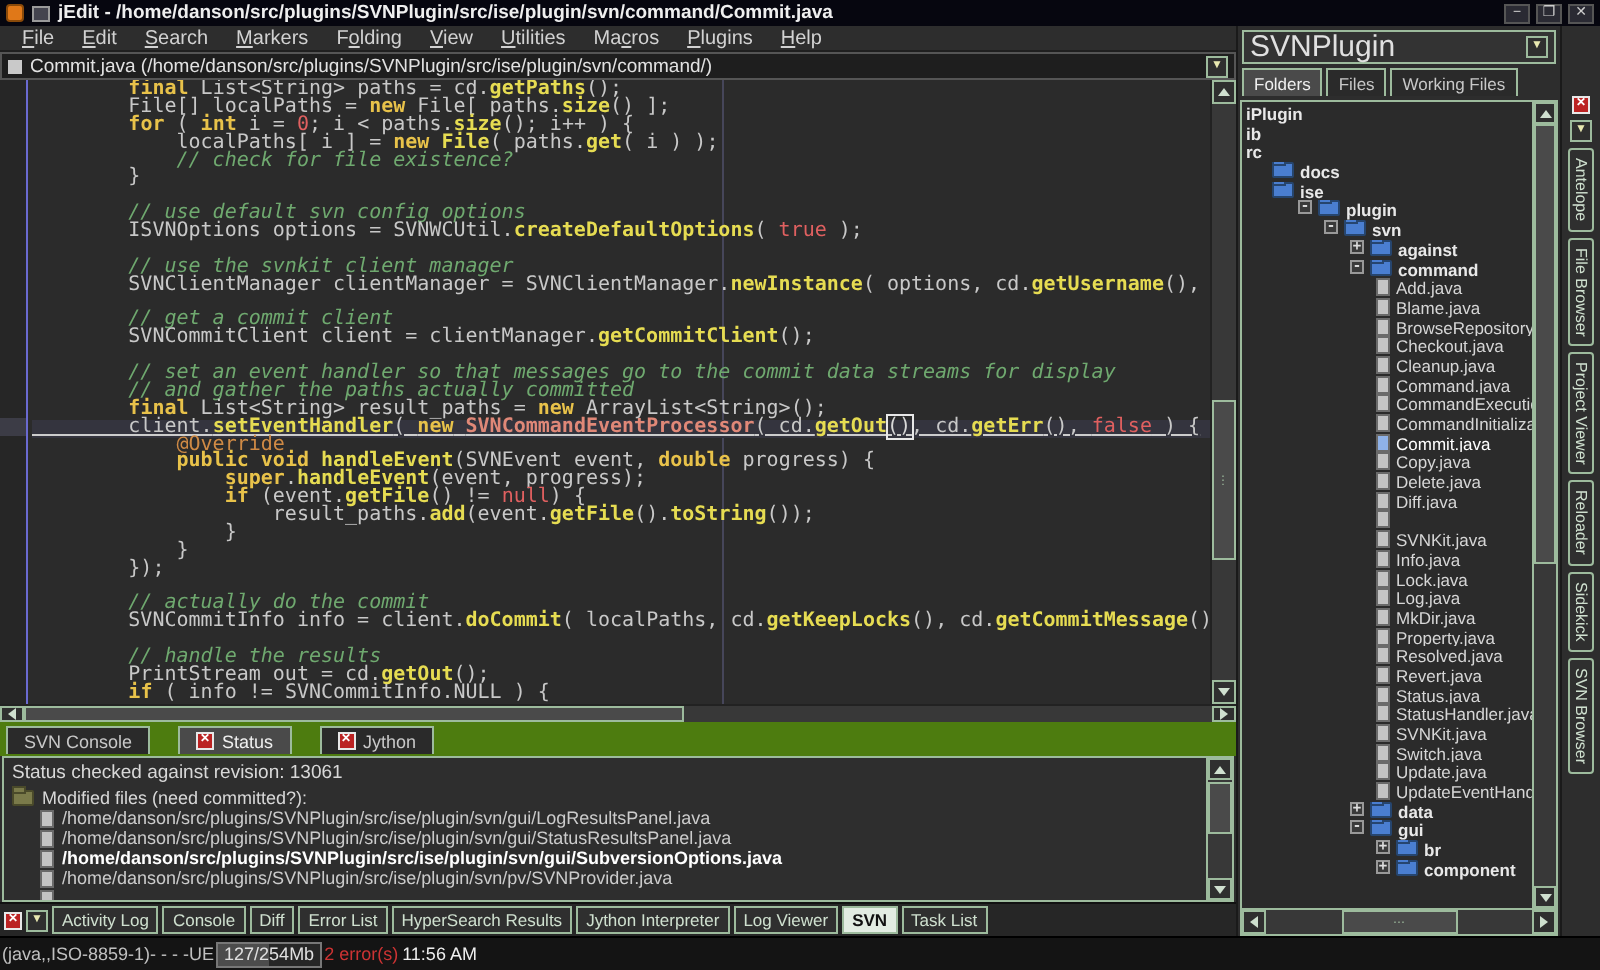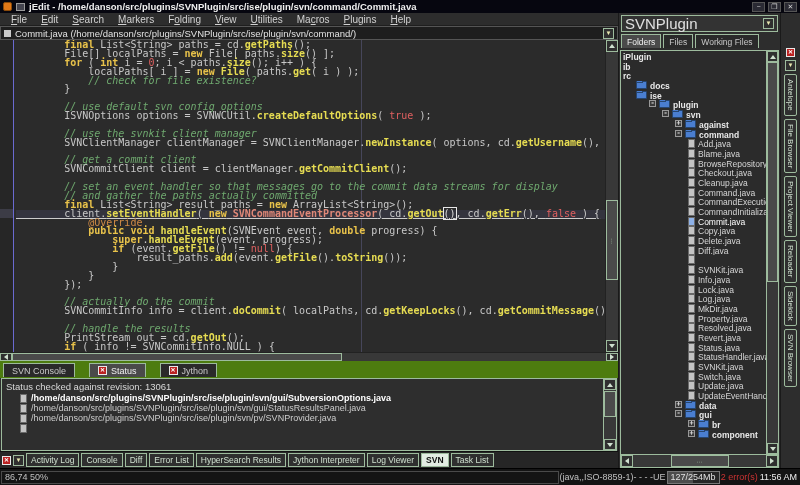--- a/index.html
+++ b/index.html
@@ -184,28 +184,36 @@
               <span>Status</span>
             </span>
             <span class="tab">
               <span class="xicon">✕</span>
               <span>Jython</span>
             </span>
           </div>
         <div class="pbody">
           <div class="pcontent">
             <div class="pstatus">Status checked against revision: 13061</div>
+            <div class="proot">
+              <span class="foldic dark"></span>
+              <span>Modified files (need committed?):</span>
+            </div>
             <div id="pfiles">
-                <div class="pfile hl">
+                <div class="pfile">
                   <span class="fileic"></span>
-                  <span>/home/danson/src/plugins/SVNPlugin/src/ise/plugin/svn/gui/SubversionOptions.java</span>
+                  <span>/home/danson/src/plugins/SVNPlugin/src/ise/plugin/svn/gui/LogResultsPanel.java</span>
                 </div>
                 <div class="pfile">
                   <span class="fileic"></span>
                   <span>/home/danson/src/plugins/SVNPlugin/src/ise/plugin/svn/gui/StatusResultsPanel.java</span>
+                </div>
+                <div class="pfile hl">
+                  <span class="fileic"></span>
+                  <span>/home/danson/src/plugins/SVNPlugin/src/ise/plugin/svn/gui/SubversionOptions.java</span>
                 </div>
                 <div class="pfile">
                   <span class="fileic"></span>
                   <span>/home/danson/src/plugins/SVNPlugin/src/ise/plugin/svn/pv/SVNProvider.java</span>
                 </div>
                 <div class="pfile">
                   <span class="fileic"></span>
                 </div>
               </div>
           </div>
@@ -458,20 +466,19 @@
           <span class="vbtn">File Browser</span>
           <span class="vbtn">Project Viewer</span>
           <span class="vbtn">Reloader</span>
           <span class="vbtn">Sidekick</span>
           <span class="vbtn">SVN Browser</span>
         </span>
     </div>
   </div>
 
   <div class="statusbar">
-    <span class="caretbox">86,74 50%</span>
     <span class="smode">(java,,ISO-8859-1)- - - -UE</span>
     <span class="membox">127/254Mb</span>
     <span class="serr">2 error(s)</span>
     <span class="stime">11:56 AM</span>
   </div>
 
 </div>
 
 </body></html>

